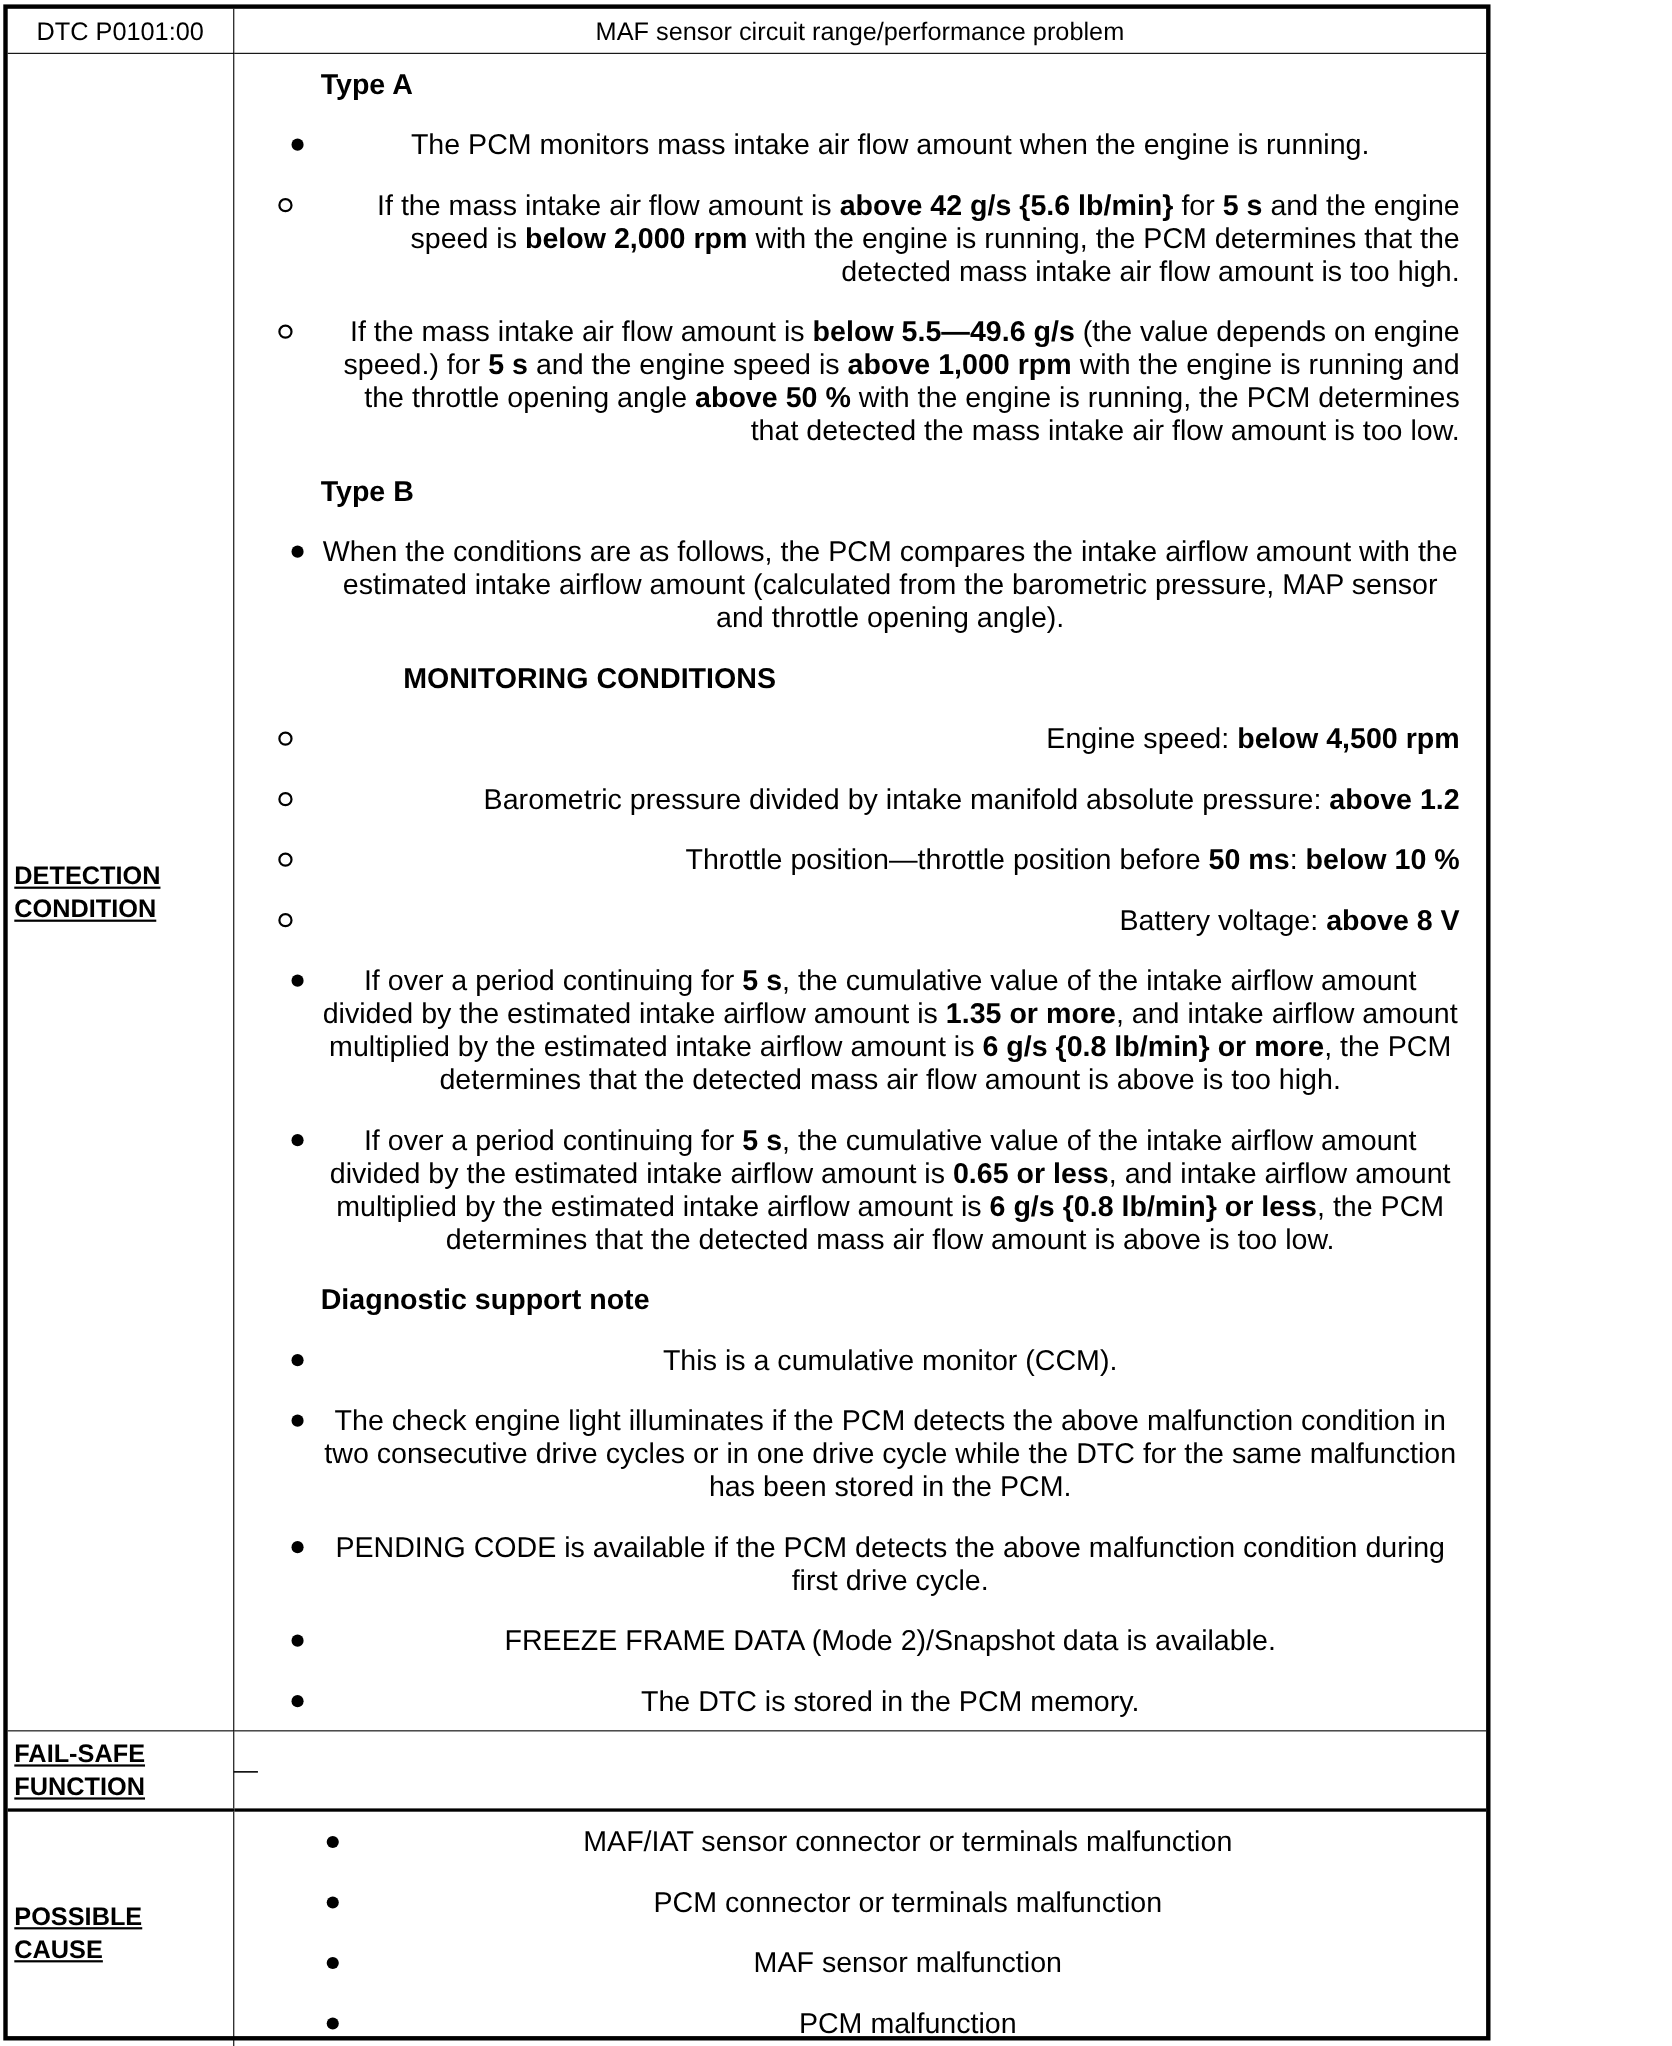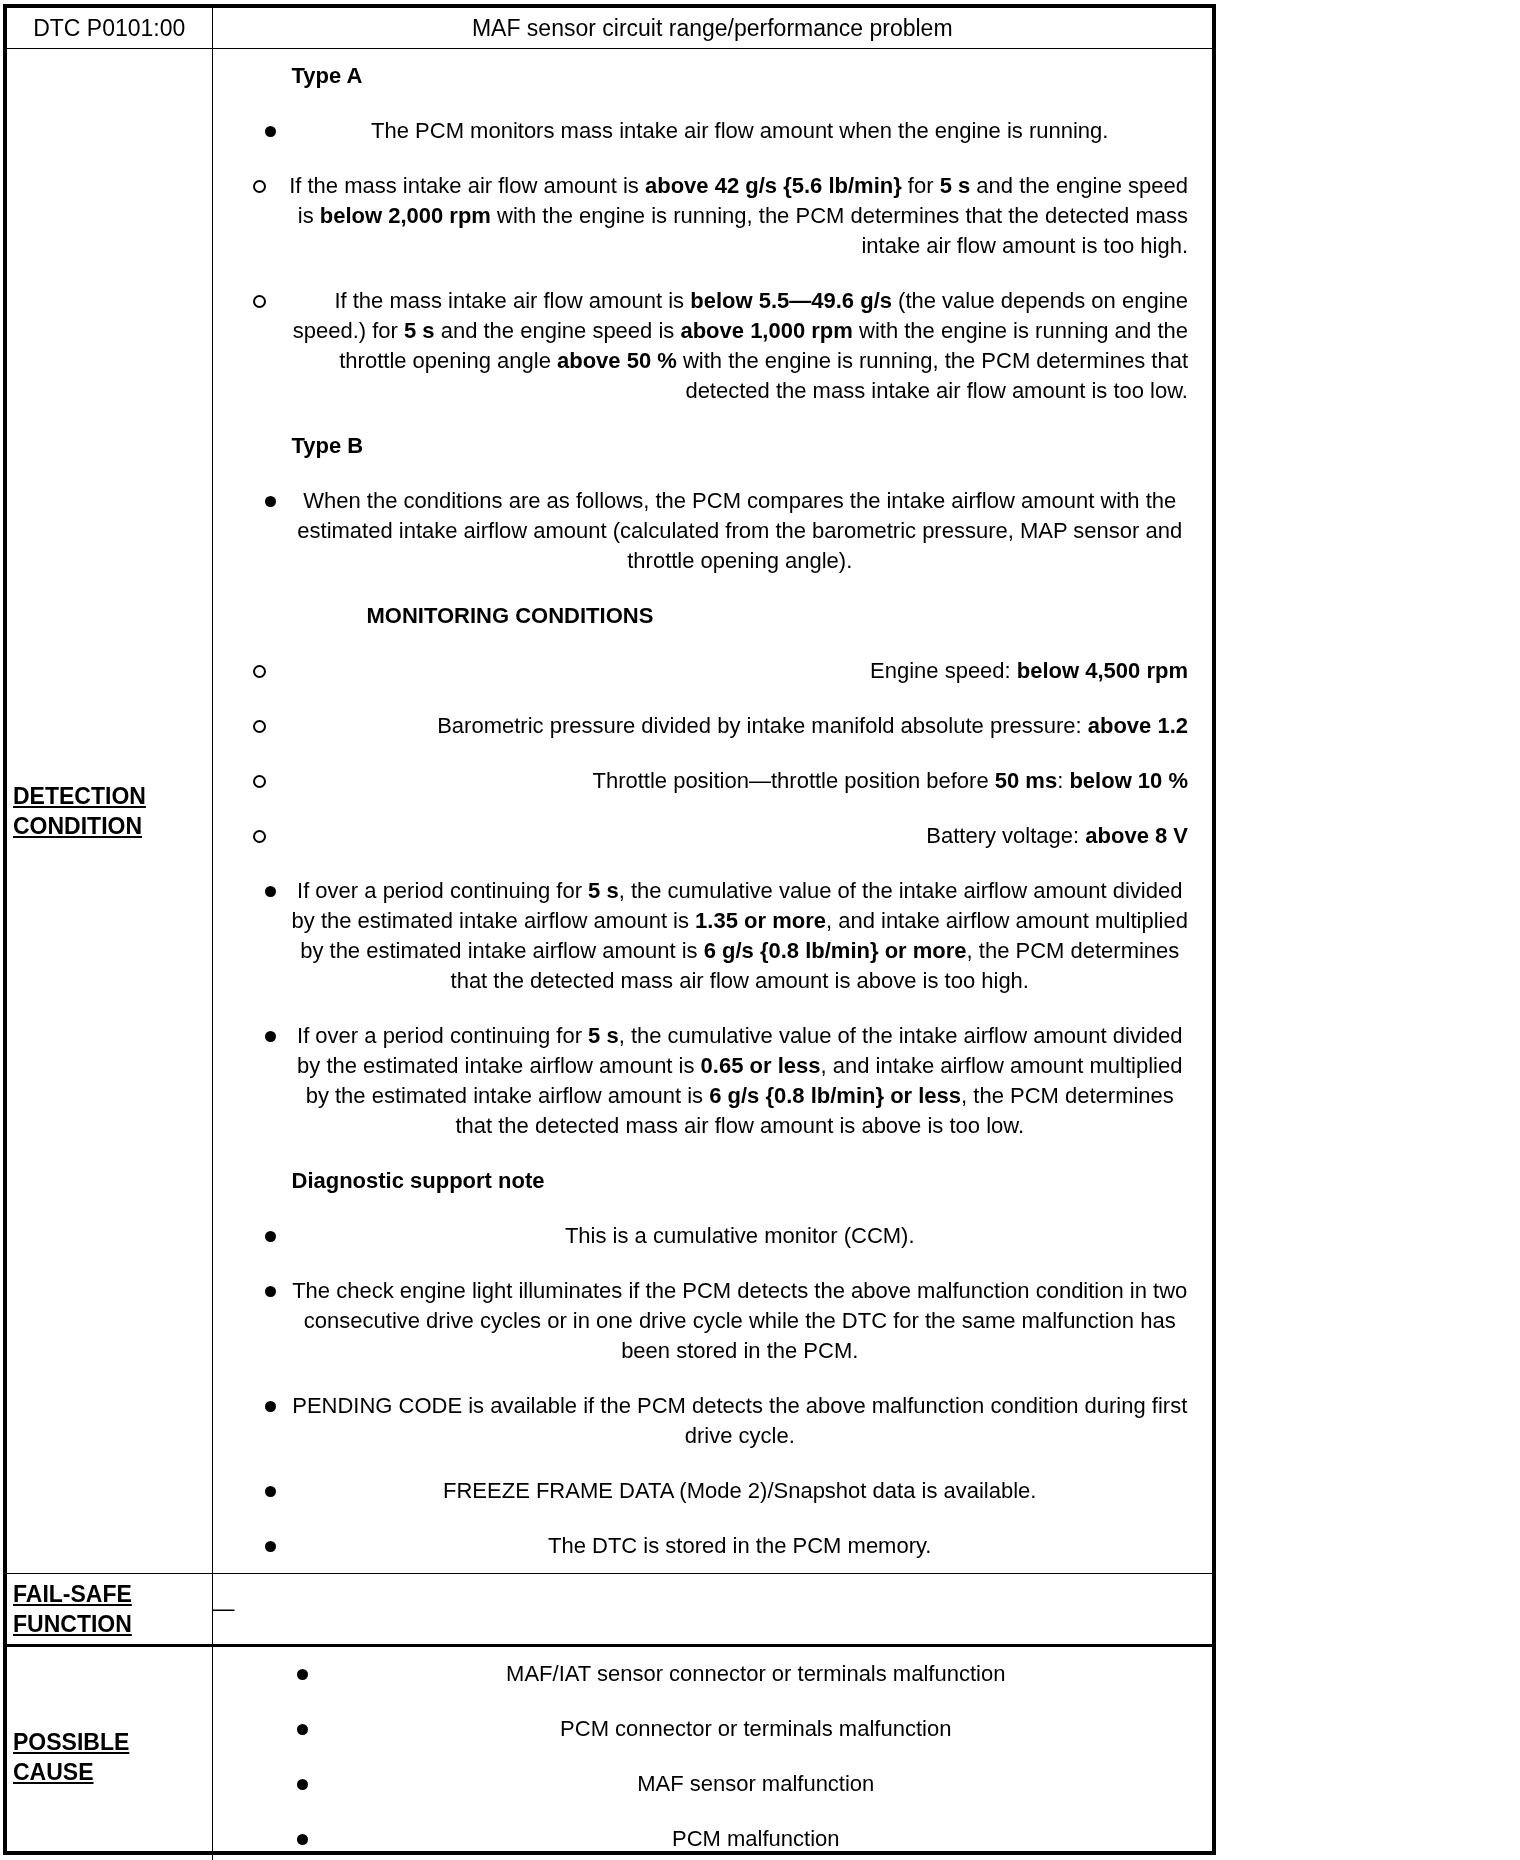--- a/index.html
+++ b/index.html
@@ -2,21 +2,21 @@
 <html><head>
 <meta charset="utf-8">
 <style>
   html, body { margin: 0; padding: 0; background: #ffffff; }
   body {
     width: 1520px; height: 1860px; overflow: hidden;
     font-family: "Liberation Sans", sans-serif; color: #000;
   }
   .sheet {
     position: absolute; left: 3px; top: 4px;
-    width: 1213px; height: 1851px;
+    width: 1352px; height: 1851px;
     box-sizing: border-box;
     border: 4px solid #000;
   }
   table.dtc {
     width: 100%; height: 100%;
     border-collapse: collapse; table-layout: fixed;
   }
   table.dtc td {
     border: 1.5px solid #000;
     vertical-align: middle;
@@ -29,21 +29,21 @@
   tr.sep-thick td { border-top: 3px solid #000; padding-left: 32px; }
 
   .col-label { width: 205px; }
   .hdr td { height: 40px; font-size: 23px; text-align: center; }
   .hdr .h-code { font-weight: normal; }
   .hdr .h-title { font-weight: normal; }
   .label {
     font-weight: bold; font-size: 23px; line-height: 30px;
     padding-left: 6px !important; text-transform: uppercase; text-decoration: underline;
   }
-  .content { font-size: 22px; line-height: 30px; }
+  .content { font-size: 26px; line-height: 30px; }
   .content-inner { padding: 8px 24px 6px 0; }
 
   .heading { font-weight: bold; margin-left: 79px; margin-top: 4px; margin-bottom: 25px; }
   .heading.sub { margin-left: 154px; }
   .bullet { position: relative; margin-left: 79px; margin-bottom: 25px; text-align: center; }
   .bullet .dot {
     position: absolute; left: -27px; top: 10px;
     width: 11px; height: 11px; border-radius: 50%; background: #000;
   }
   .circle { position: relative; margin-left: 70px; margin-bottom: 25px; text-align: right; }

